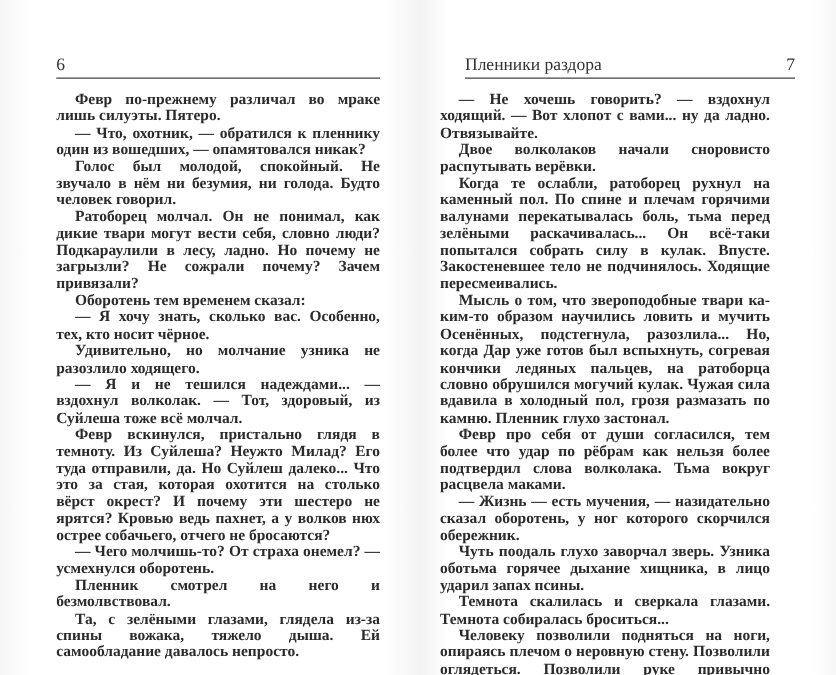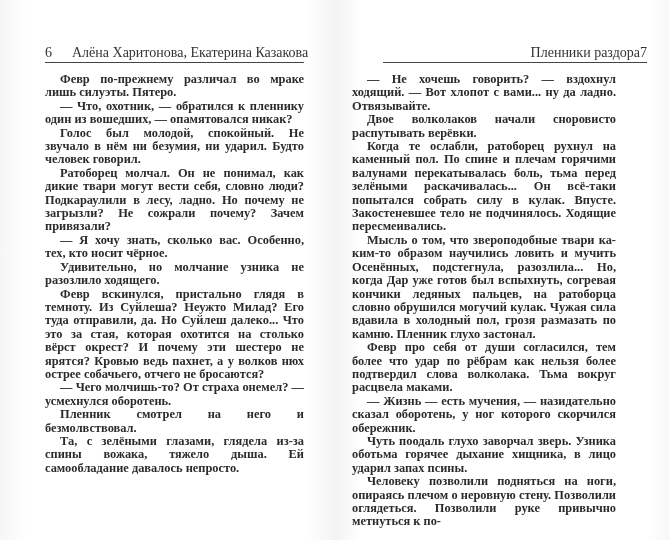--- a/index.html
+++ b/index.html
@@ -15,63 +15,65 @@
   }
   .page.left { left: 0; width: 334px; background: linear-gradient(to right, #f6f6f6 0%, #ffffff 8%, #ffffff 92%, #f4f4f4 100%); }
   .page.right { left: 334px; width: 335px; background: linear-gradient(to right, #f2f2f2 0%, #ffffff 8%, #ffffff 94%, #f7f7f7 100%); }
   .header {
     position: absolute; top: 44px; height: 18px;
     border-bottom: 1px solid #444;
     font-size: 14px; line-height: 18px; color: #333;
     display: flex; justify-content: space-between; align-items: flex-end;
   }
   .left .header { left: 45px; width: 259px; }
-  .right .header { left: 49px; width: 264px; justify-content: flex-end; }
+  .right .header { left: 38px; width: 264px; }
   .folio { font-size: 14px; }
   .left .folio { margin-right: 20px; }
   .left .running { flex: 1; white-space: nowrap; }
   .body {
     position: absolute; top: 73px;
     font-size: 12.4px; line-height: 13.4px;
     text-align: justify; color: #2b2b2b;
   }
   .left .body { left: 45px; width: 259px; }
   .right .body { left: 18px; width: 264px; }
   .body p { margin: 0; text-indent: 15px; hyphens: manual; font-weight: bold; }
 </style>
 </head>
 <body>
 
 <div class="page left">
   <div class="header">
     <span class="folio">6</span>
-    <span class="running">Алёна Харитонова, Екатерина Казакова</span>
   </div>
   <div class="body">
     <p>Февр по-прежнему различал во мраке лишь си­луэты. Пятеро.</p>
     <p>— Что, охотник, — обратился к пленнику один из вошедших, — опамятовался никак?</p>
-    <p>Голос был молодой, спокойный. Не звучало в нём ни безумия, ни ударил. Будто человек гово­рил.</p>
+    <p>Голос был молодой, спокойный. Не звучало в нём ни безумия, ни голода. Будто человек гово­рил.</p>
     <p>Ратоборец молчал. Он не понимал, как дикие твари могут вести себя, словно люди? Подкарау­лили в лесу, ладно. Но почему не загрызли? Не со­жрали почему? Зачем привязали?</p>
+    <p>Оборотень тем временем сказал:</p>
     <p>— Я хочу знать, сколько вас. Особенно, тех, кто носит чёрное.</p>
     <p>Удивительно, но молчание узника не разозли­ло ходящего.</p>
+    <p>— Я и не тешился надеждами... — вздохнул вол­колак. — Тот, здоровый, из Суйлеша тоже всё мол­чал.</p>
     <p>Февр вскинулся, пристально глядя в темноту. Из Суйлеша? Неужто Милад? Его туда отправили, да. Но Суйлеш далеко... Что это за стая, которая охотится на столько вёрст окрест? И почему эти шестеро не ярятся? Кровью ведь пахнет, а у вол­ков нюх острее собачьего, отчего не бросаются?</p>
     <p>— Чего молчишь-то? От страха онемел? — ус­мехнулся оборотень.</p>
     <p>Пленник смотрел на него и безмолвствовал.</p>
     <p>Та, с зелёными глазами, глядела из-за спины вожака, тяжело дыша. Ей самообладание давалось непросто.</p>
   </div>
 </div>
 
 <div class="page right">
   <div class="header">
     <span class="running">Пленники раздора</span>
     <span class="folio">7</span>
   </div>
   <div class="body">
     <p>— Не хочешь говорить? — вздохнул ходящий. — Вот хлопот с вами... ну да ладно. Отвязывайте.</p>
     <p>Двое волколаков начали сноровисто распуты­вать верёвки.</p>
     <p>Когда те ослабли, ратоборец рухнул на камен­ный пол. По спине и плечам горячими валунами перекатывалась боль, тьма перед зелёными раска­чивалась... Он всё-таки попытался собрать силу в кулак. Впусте. Закостеневшее тело не подчиня­лось. Ходящие пересмеивались.</p>
     <p>Мысль о том, что звероподобные твари ка­ким-то образом научились ловить и мучить Осе­нённых, подстегнула, разозлила... Но, когда Дар уже готов был вспыхнуть, согревая кончики ледя­ных пальцев, на ратоборца словно обрушился могучий кулак. Чужая сила вдавила в холодный пол, грозя размазать по камню. Пленник глухо застонал.</p>
     <p>Февр про себя от души согласился, тем более что удар по рёбрам как нельзя более подтвердил слова волколака. Тьма вокруг расцвела маками.</p>
     <p>— Жизнь — есть мучения, — назидательно ска­зал оборотень, у ног которого скорчился обереж­ник.</p>
     <p>Чуть поодаль глухо заворчал зверь. Узника обо­тьма горячее дыхание хищника, в лицо ударил за­пах псины.</p>
+    <p>Темнота скалилась и сверкала глазами. Темно­та собиралась броситься...</p>
     <p>Человеку позволили подняться на ноги, опира­ясь плечом о неровную стену. Позволили огля­деться. Позволили руке привычно метнуться к по-</p>
   </div>
 </div>
 
 </body></html>

